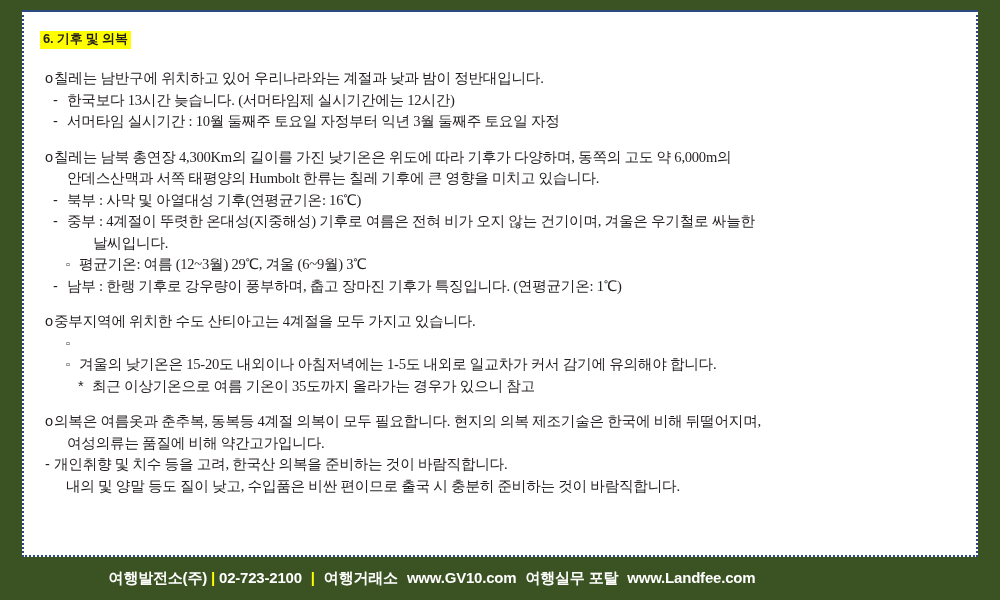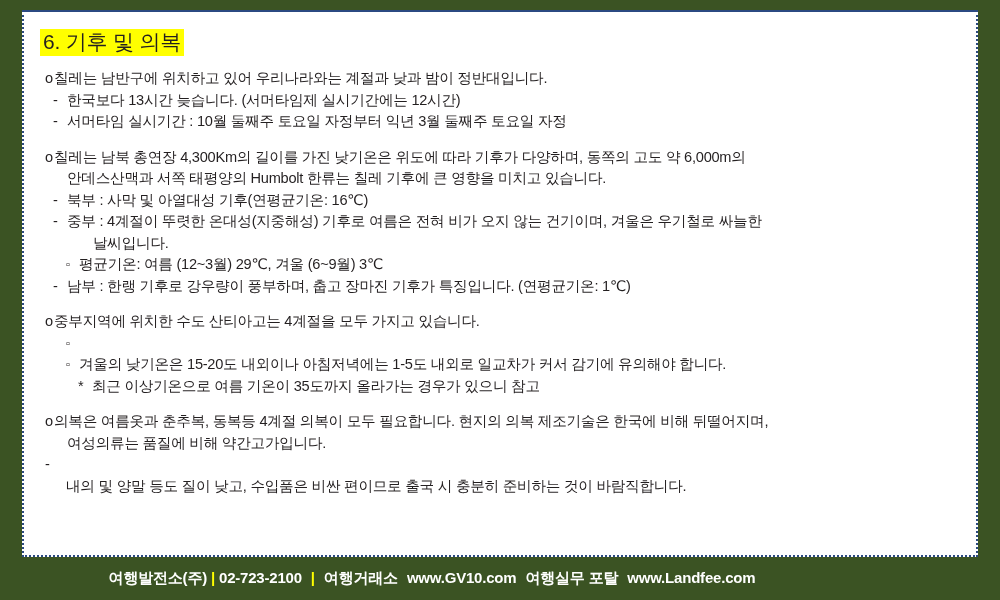--- a/index.html
+++ b/index.html
@@ -32,22 +32,22 @@
   
   #title-wrap {
     position: absolute;
     left: 16px;
     top: 17px;
   }
   #title {
     display: inline-block;
     background: #ffff00;
     color: #231f20;
-    font-size: 21px;
-    font-weight: normal;
+    font-size: 13px;
+    font-weight: bold;
     letter-spacing: -0.2px;
     padding: 1px 3px 2px 3px;
     line-height: 1.15;
   }
 
   
   #body-block {
     position: absolute;
     left: 16px;
     top: 56px;
@@ -66,21 +66,21 @@
     white-space: nowrap;
     line-height: 21.5px;
     letter-spacing: -0.25px;
   }
 
   .mark {
     flex: 0 0 auto;
     display: inline-block;
     text-align: left;
   }
-  .txt { flex: 0 1 auto; }
+  .txt { flex: 0 1 auto; font-family: Liberation Serif, serif; }
 
   
   .lv0 .mark { width: 14px; padding-left: 5px; }
   .lv0       { padding-left: 0px; }
 
   .lv1       { padding-left: 13px; }
   .lv1 .mark { width: 14px; }
 
   .lv2       { padding-left: 26px; }
   .lv2 .mark { width: 13px; font-size: 11px; line-height: 21.5px; }
@@ -197,20 +197,21 @@
     <div class="blk">
       <div class="line lv0">
         <span class="mark">o</span>
         <span class="txt">의복은 여름옷과 춘추복, 동복등 4계절 의복이 모두 필요합니다. 현지의 의복 제조기술은 한국에 비해 뒤떨어지며,</span>
       </div>
       <div class="line cont1">
         <span class="txt">여성의류는 품질에 비해 약간고가입니다.</span>
       </div>
       <div class="line lv0">
         <span class="mark">-</span>
+        <span class="txt">개인취향 및 치수 등을 고려, 한국산 의복을 준비하는 것이 바람직합니다.</span>
       </div>
       <div class="line cont3">
         <span class="txt">내의 및 양말 등도 질이 낮고, 수입품은 비싼 편이므로 출국 시 충분히 준비하는 것이 바람직합니다.</span>
       </div>
     </div>
 
   </div>
 </div>
 
 <div id="footer">

